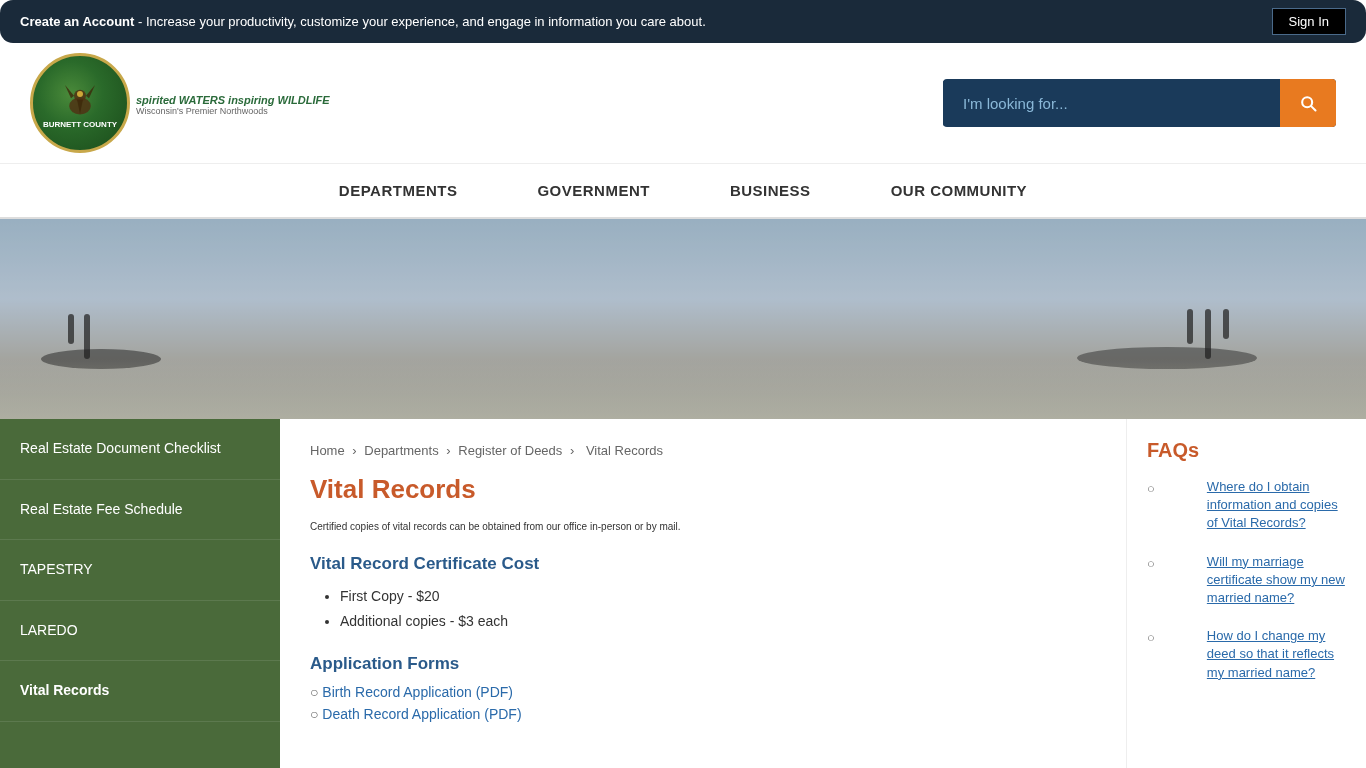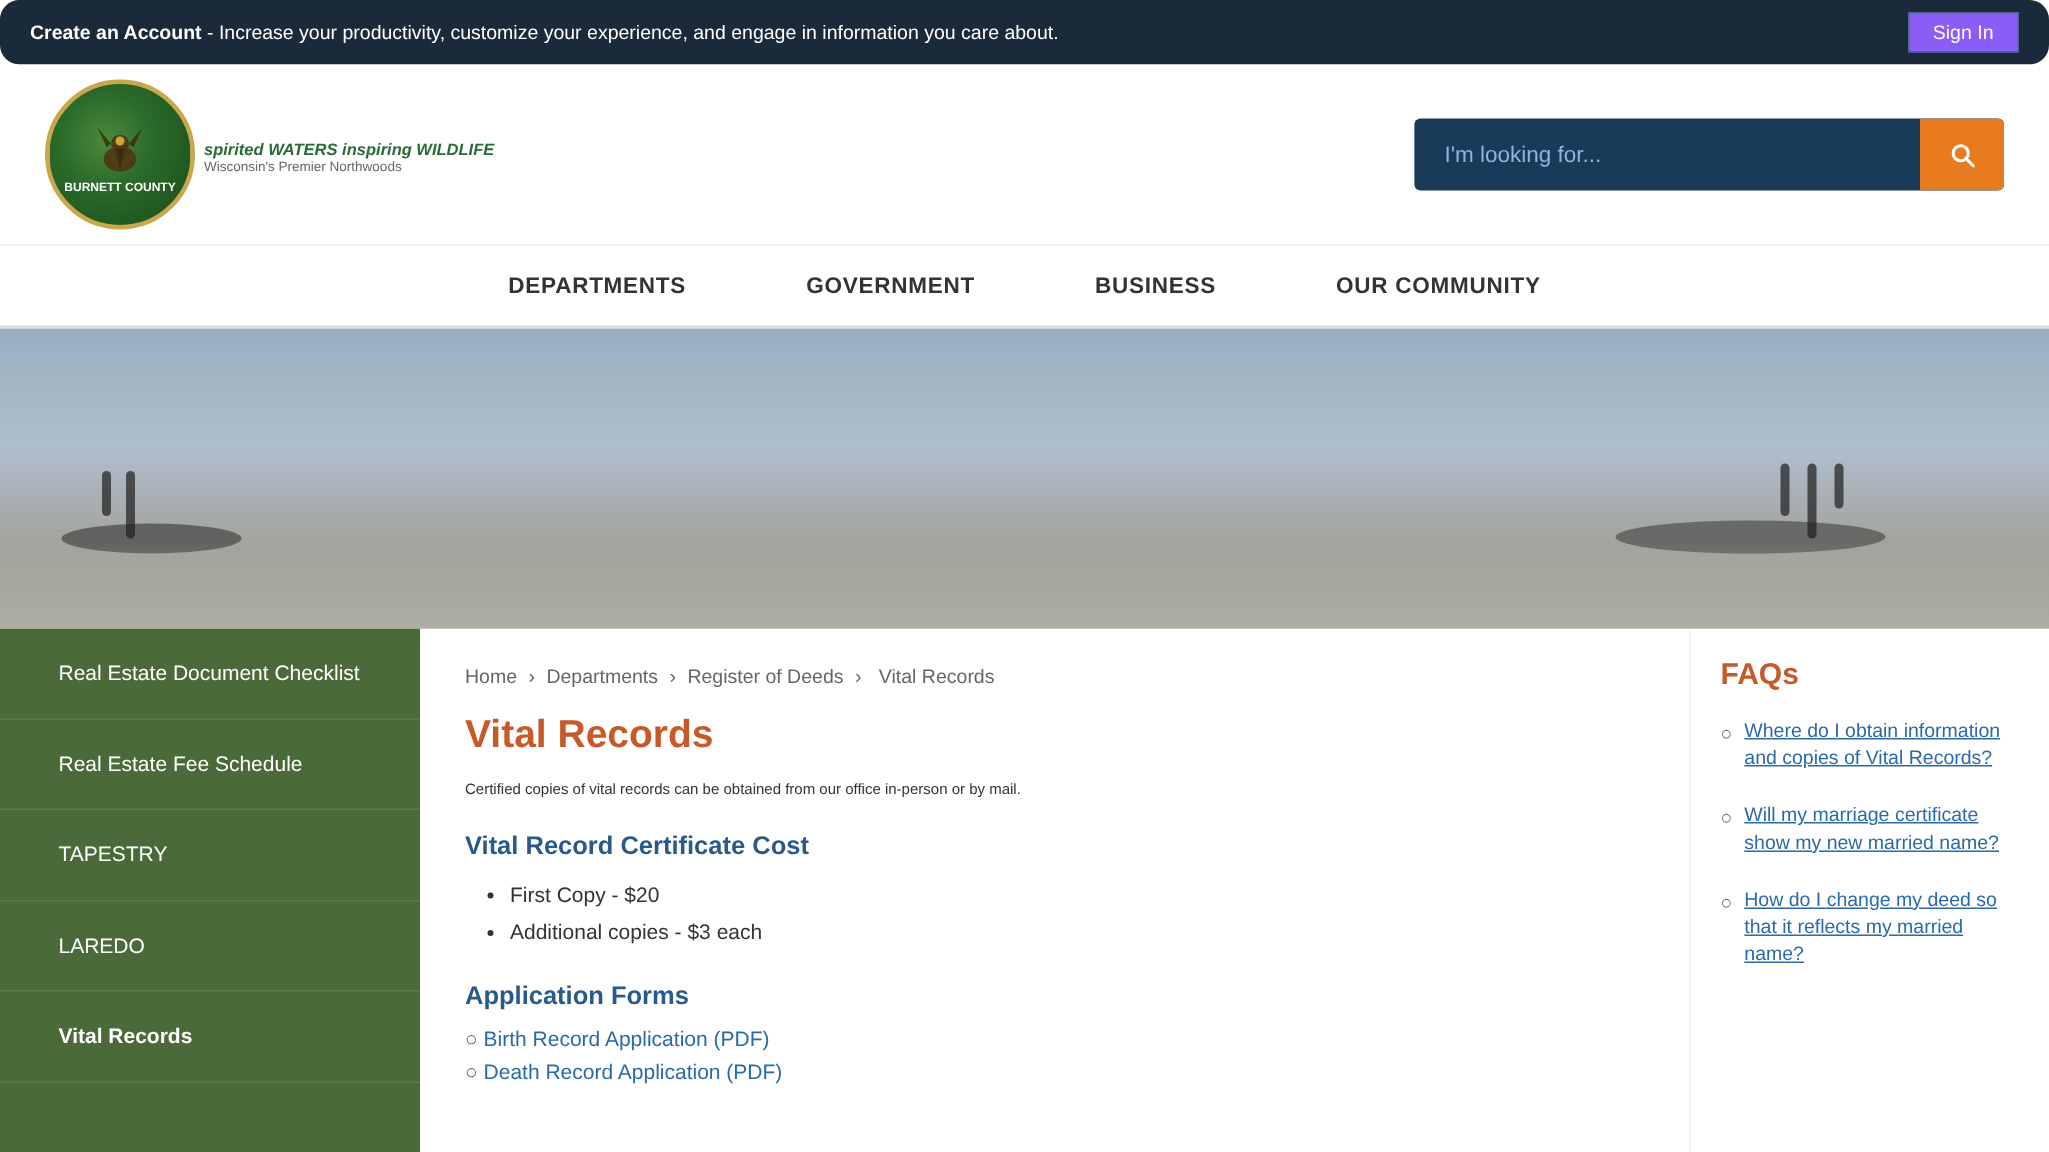--- a/index.html
+++ b/index.html
@@ -11,21 +11,21 @@
       color: #fff;
       padding: 8px 20px;
       font-size: 13px;
       display: flex;
       justify-content: space-between;
       align-items: center;
       border-radius: 13px;
     }
     .top-bar a { color: #fff; font-weight: bold; text-decoration: none; }
     .sign-in-btn {
-      background: #8b5cf6;
+      background: #000000;
       border: 1px solid #4a6a8a;
       color: #fff;
       padding: 5px 16px;
       cursor: pointer;
       font-size: 13px;
     }
 
     
     .header {
       background: #fff;
@@ -173,21 +173,21 @@
     .main-content {
       display: flex;
       min-height: 400px;
     }
     .sidebar {
       width: 280px;
       background: #4a6a3a;
       flex-shrink: 0;
     }
     .sidebar-item {
-      padding: 20px 39px;
+      padding: 20px 20px;
       color: #fff;
       font-size: 14px;
       cursor: pointer;
       border-bottom: 1px solid rgba(255,255,255,0.1);
       line-height: 1.4;
     }
     .sidebar-item.active { font-weight: bold; }
 
     .content-area {
       display: flex;
@@ -266,20 +266,21 @@
       gap: 8px;
       margin-bottom: 20px;
       font-size: 13px;
       line-height: 1.4;
     }
     .faq-bullet { color: #666; margin-top: 2px; }
     .faq-link {
       color: #2a6aaa;
       text-decoration: underline;
       cursor: pointer;
+      margin-left: 44px;
     }
 
     
     .search-icon-svg { width: 20px; height: 20px; fill: #fff; }
 
     
     .eagle-svg {
       width: 60px;
       height: 60px;
     }

